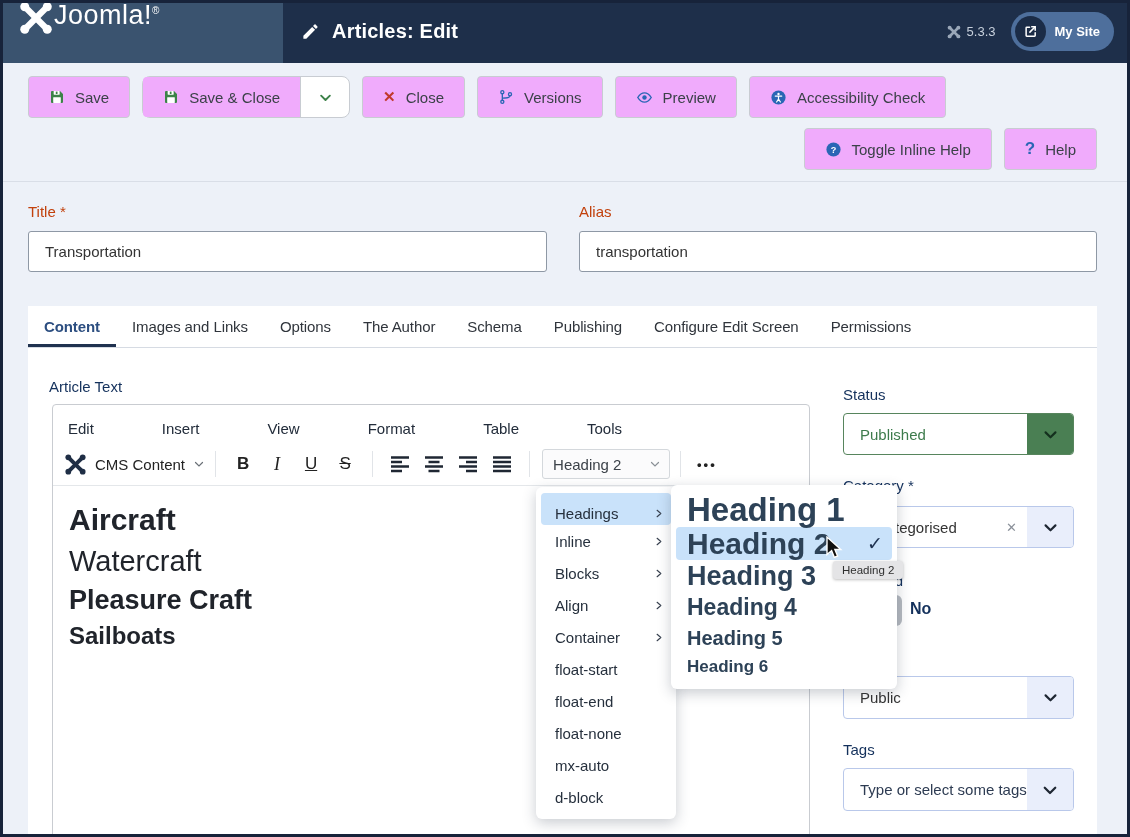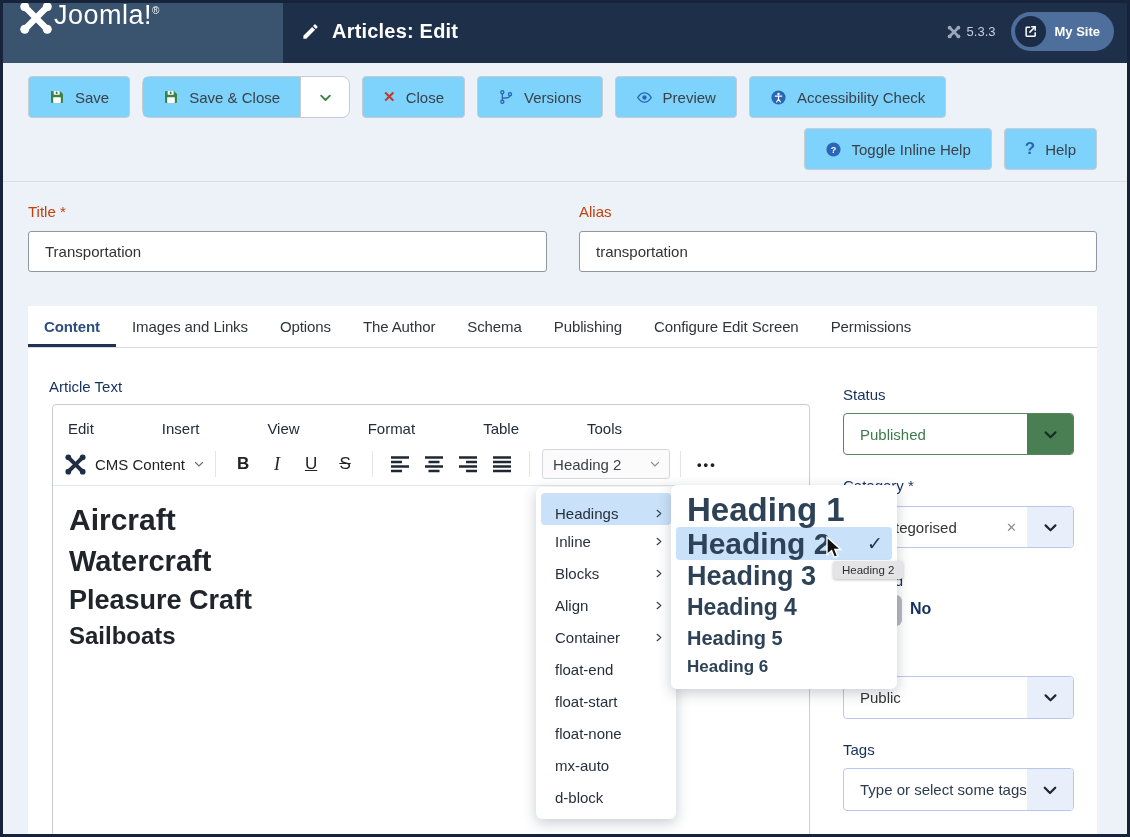--- a/index.html
+++ b/index.html
@@ -17,21 +17,21 @@
   .header-right { margin-left:auto; display:flex; align-items:center; gap:16px; padding-right:16px; }
   .version { display:flex; align-items:center; gap:6px; color:#c7d0dc; font-size:13px; }
   .mysite { display:flex; align-items:center; gap:8px; background:#4e6f9c; border:none; border-radius:20px; height:39px; padding:4px 14px 4px 4px; cursor:pointer; }
   .mysite-circle { width:31px; height:31px; border-radius:50%; background:#1b2c47; display:flex; align-items:center; justify-content:center; color:#fff; }
   .mysite-label { color:#fff; font-size:13px; font-weight:700; }
 
   
   .subhead { position:absolute; left:0; top:63px; width:1130px; height:119px; border-bottom:1px solid #d9dee7; }
   .tb-row1 { position:absolute; left:28px; top:13px; display:flex; gap:12px; }
   .tb-row2 { position:absolute; right:33px; top:65px; display:flex; gap:12px; }
-  .btn { display:inline-flex; align-items:center; gap:10px; height:42px; padding:0 20px; background:#7dd3fc; border:1px solid #c8ccd2; border-radius:4px; font-size:15px; color:#3b4148; font-family:inherit; cursor:pointer; white-space:nowrap; }
+  .btn { display:inline-flex; align-items:center; gap:10px; height:42px; padding:0 20px; background:#f0abfc; border:1px solid #c8ccd2; border-radius:4px; font-size:15px; color:#3b4148; font-family:inherit; cursor:pointer; white-space:nowrap; }
   .btn-group { display:flex; background:#fff; border:1px solid #c8ccd2; border-radius:8px; height:42px; }
   .btn-group .btn { border:none; height:40px; border-radius:4px 0 0 4px; }
   .btn-group .split-caret { width:49px; display:flex; align-items:center; justify-content:center; border-left:1px solid #c8ccd2; background:none; cursor:pointer; color:#3d8249; border-radius:0 4px 4px 0; border-top:none; border-right:none; border-bottom:none; }
   .x-glyph { color:#c0392b; font-weight:700; font-size:15px; }
   .q-glyph { color:#2a66b5; font-weight:700; font-size:17px; }
 
   
   .field-label { position:absolute; font-size:15px; color:#c2410c; }
   .text-input { position:absolute; height:41px; background:#fff; border:1px solid #8e98a5; border-radius:3px; padding:0 16px; font-size:15px; color:#333; font-family:inherit; }
 
@@ -52,21 +52,21 @@
   .fmt-btn { width:30px; height:30px; display:flex; align-items:center; justify-content:center; font-size:17px; color:#222; cursor:pointer; margin:0 2px; }
   .fmt-b { font-weight:800; }
   .fmt-i { font-style:italic; font-family:"Liberation Serif",serif; font-size:18px; }
   .fmt-u { text-decoration:underline; }
   .fmt-s { text-decoration:line-through; }
   .align-btn { width:32px; height:30px; display:flex; align-items:center; justify-content:center; cursor:pointer; margin:0 1px; }
   .heading-select { display:flex; align-items:center; justify-content:space-between; width:128px; height:30px; background:#fbfbfc; border:1px solid #d4d8dc; border-radius:3px; padding:0 8px 0 10px; font-size:15px; color:#3c4249; cursor:pointer; margin-left:2px; }
   .more-btn { font-size:13px; font-weight:700; letter-spacing:2px; color:#222; cursor:pointer; padding:0 6px; }
   .econtent { padding:14px 16px 0; color:#20242b; }
   .econtent .h-a { font-size:30px; font-weight:700; line-height:1.18; margin-top:2px; }
-  .econtent .h-b { font-size:29px; font-weight:700; line-height:1.18; margin-top:7px; }
+  .econtent .h-b { font-size:29px; font-weight:400; line-height:1.18; margin-top:7px; }
   .econtent .h-c { font-size:27px; font-weight:700; line-height:1.18; margin-top:6px; }
   .econtent .h-d { font-size:24px; font-weight:700; line-height:1.18; margin-top:6px; }
 
   
   .sb-label { position:absolute; font-size:15px; color:#14315c; }
   .select-box { position:absolute; width:231px; height:42px; background:#fff; border:1px solid #b9c8ea; border-radius:4px; display:flex; align-items:center; overflow:hidden; cursor:pointer; }
   .select-text { flex:1; padding-left:16px; font-size:15px; color:#333; white-space:nowrap; }
   .select-caret { width:46px; height:100%; background:#e9eefb; display:flex; align-items:center; justify-content:center; color:#1f2733; flex:none; }
   .status-select { border-color:#57855d;justify-content:center; }
   .status-select .select-text { color:#3d7b4c; }
@@ -414,24 +414,24 @@
     </div>
     <div class="mi">
       <span>Container</span>
       <span>
           <svg width="11" height="11" viewBox="0 0 24 24" fill="none" stroke="#394250" stroke-width="2.6" stroke-linecap="round" stroke-linejoin="round">
             <path d="M9 5l8 7-8 7"></path>
           </svg>
         </span>
     </div>
     <div class="mi">
+        <span>float-start</span>
+      </div>
+    <div class="mi">
         <span>float-end</span>
-      </div>
-    <div class="mi">
-        <span>float-start</span>
       </div>
     <div class="mi">
         <span>float-none</span>
       </div>
     <div class="mi">
         <span>mx-auto</span>
       </div>
     <div class="mi">
         <span>d-block</span>
       </div>

